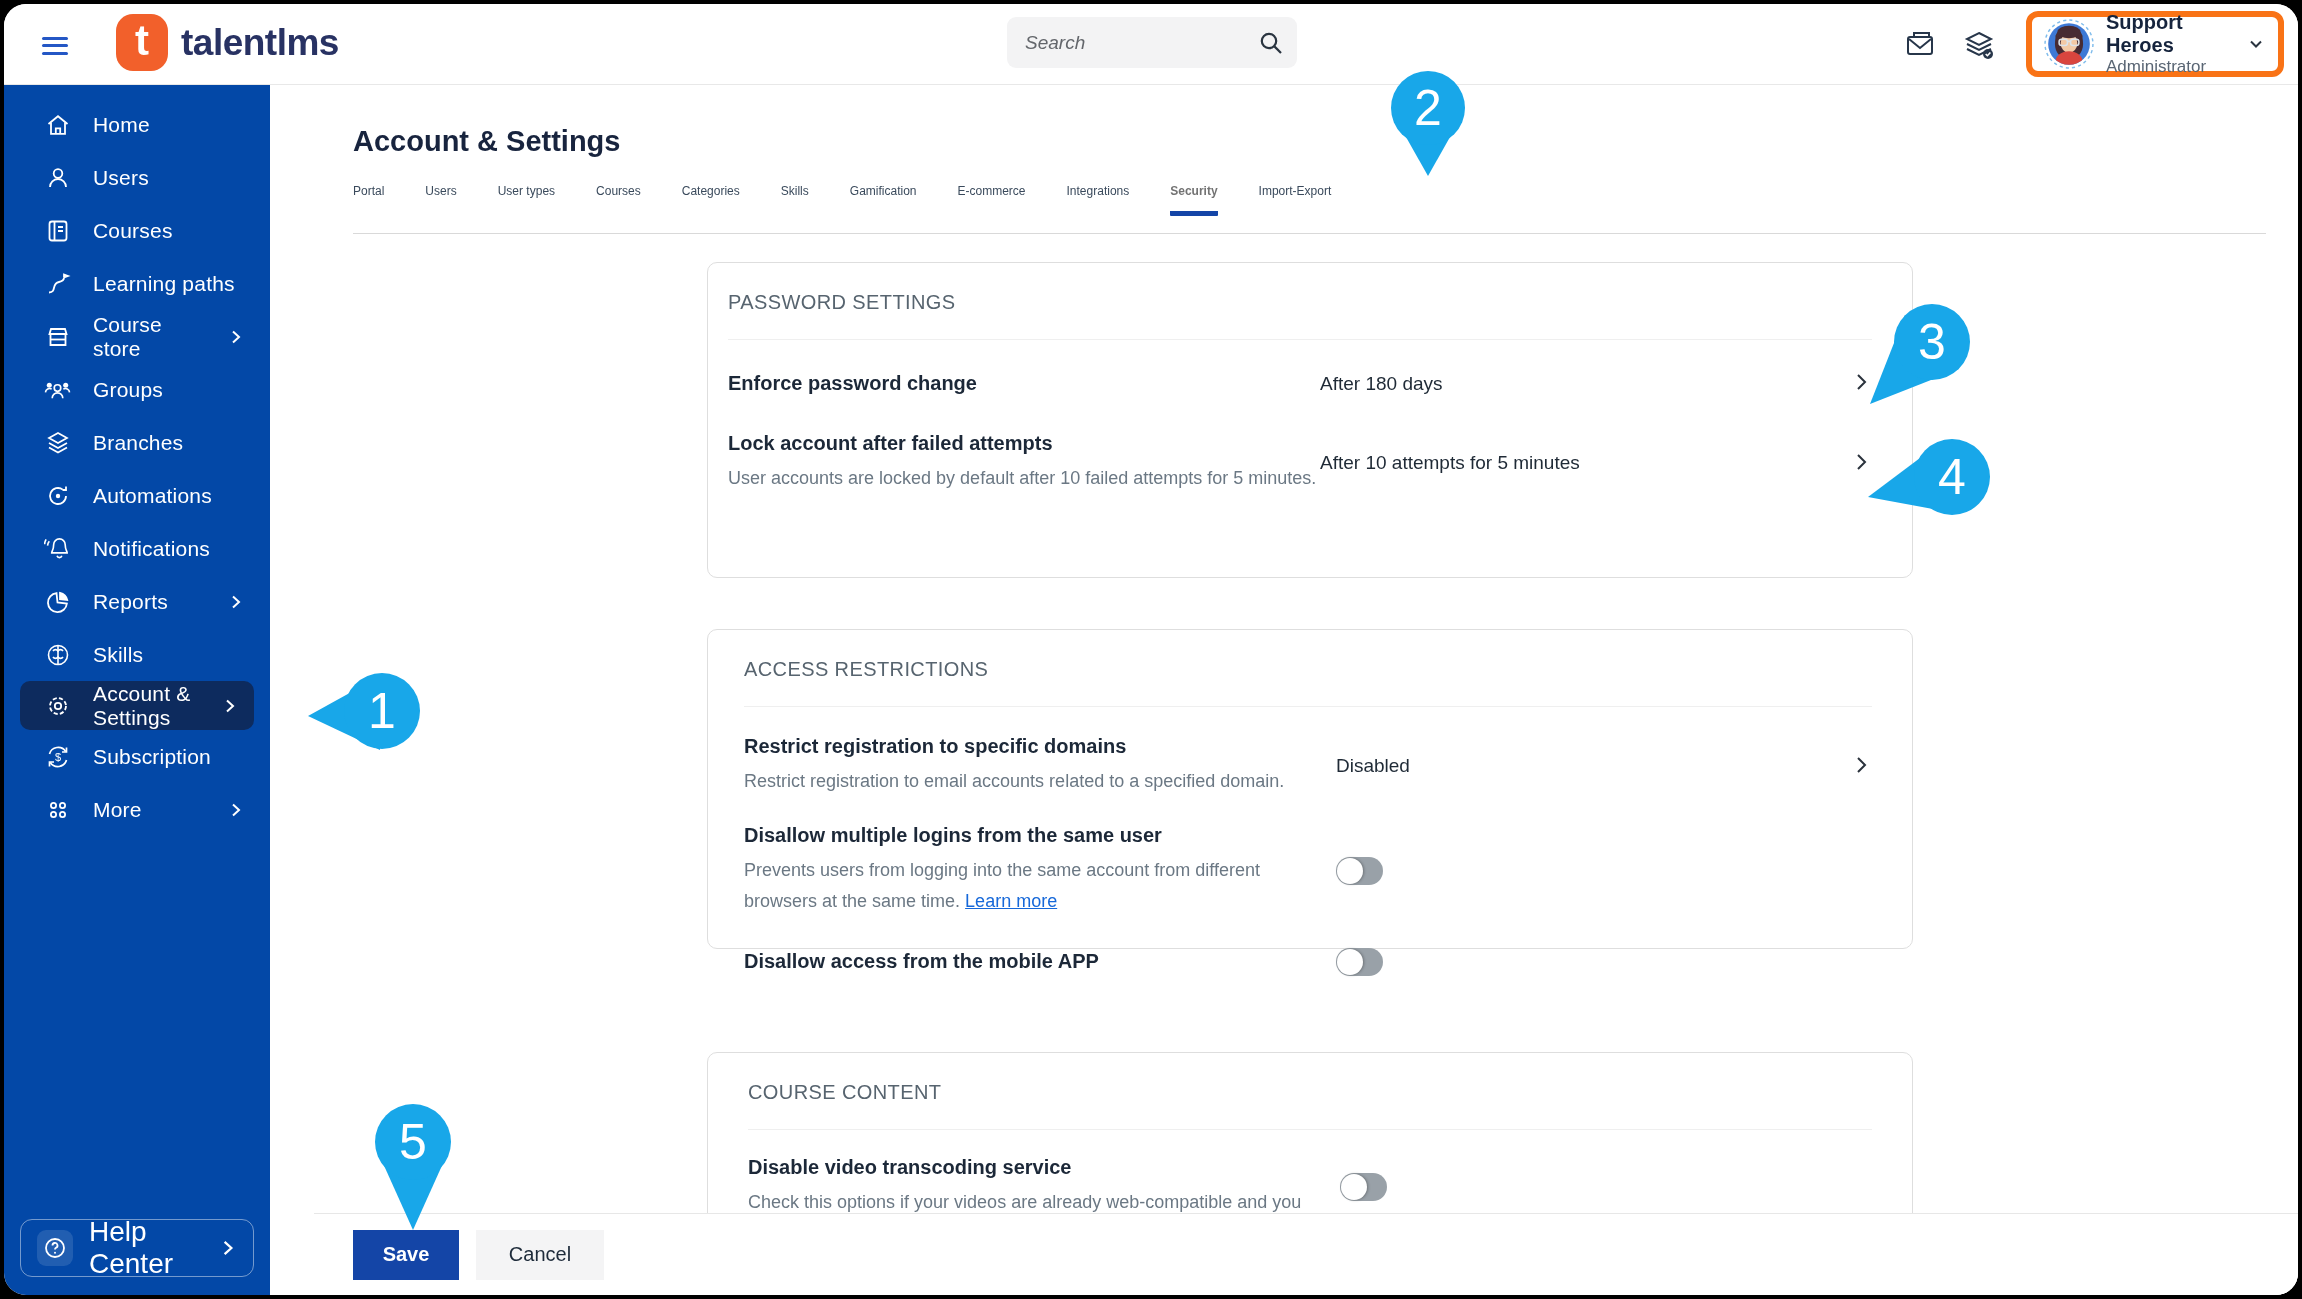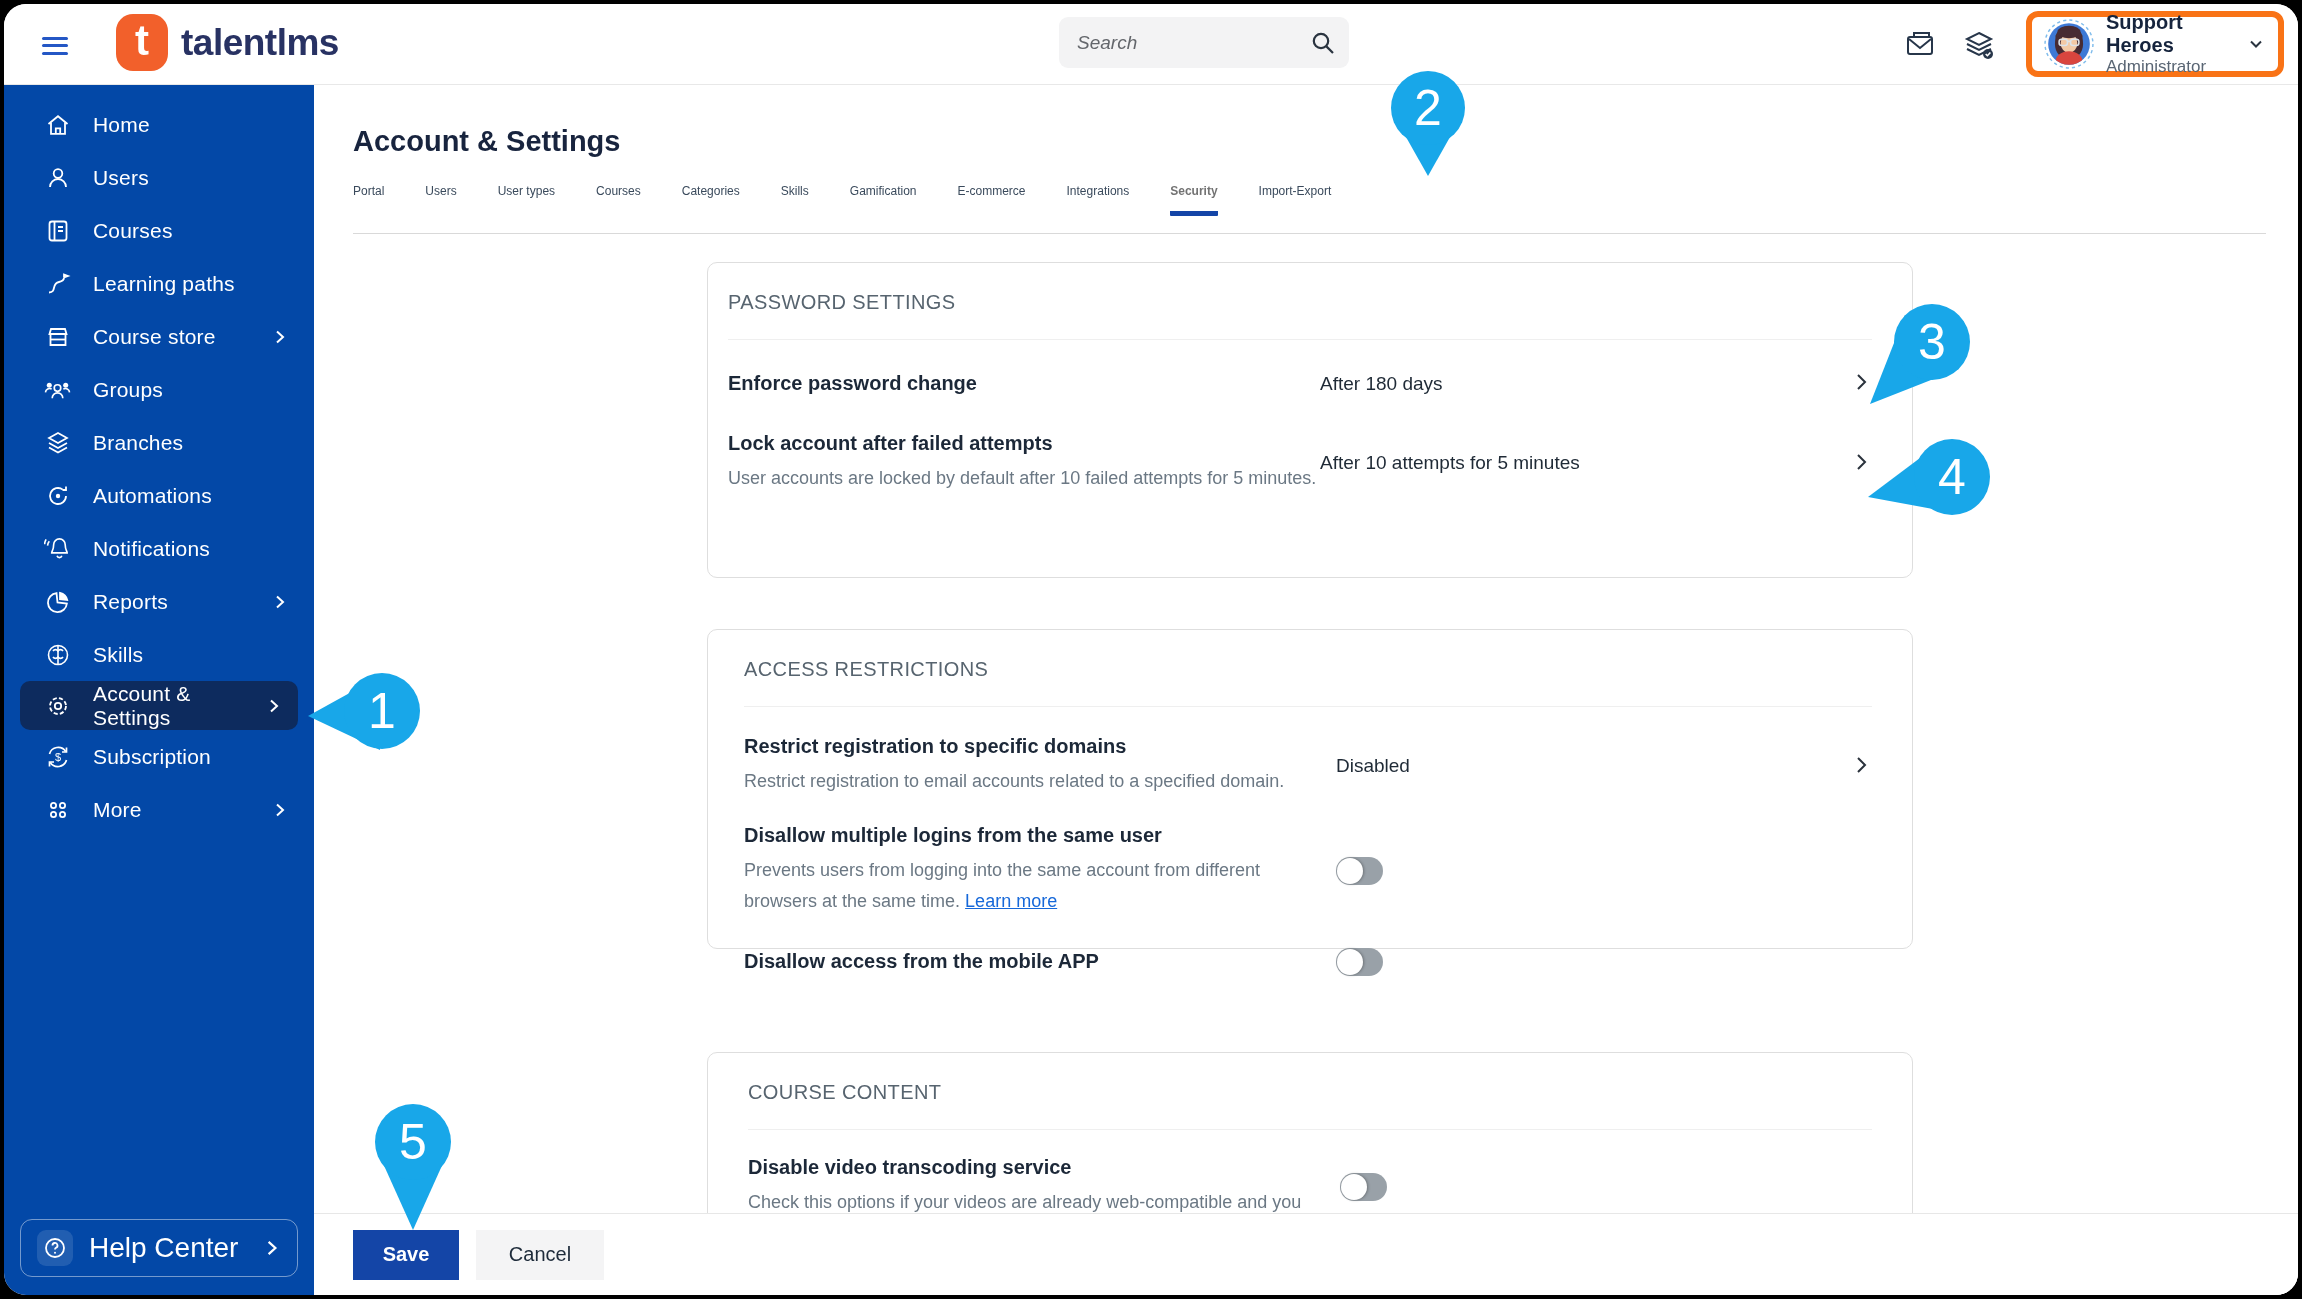--- a/index.html
+++ b/index.html
@@ -12,36 +12,36 @@
 
   
   .app-header{position:absolute;top:0;left:0;right:0;height:80px;background:#fff;z-index:10;
     border-bottom:1px solid #E8E8E8;}
   .hamburger{position:absolute;left:34px;top:24px;width:34px;height:32px;background:none;border:none;cursor:pointer;padding:4px;}
   .hamburger span{display:block;width:26px;height:3px;border-radius:2px;background:#2457C5;margin:4.5px 0;}
   .brand{position:absolute;left:112px;top:10px;display:flex;align-items:center;gap:13px;}
   .brand-logo{width:52px;height:57px;border-radius:17px;background:#F2602B;display:flex;align-items:center;justify-content:center;
     color:#fff;font-size:42px;font-weight:700;line-height:1;padding-bottom:4px;box-sizing:border-box;}
   .brand-name{font-size:37px;font-weight:700;color:#283263;letter-spacing:-0.5px;}
-  .search-wrap{position:absolute;left:1055px;top:13px;width:290px;height:51px;}
+  .search-wrap{position:absolute;left:1003px;top:13px;width:290px;height:51px;}
   .search-wrap input{width:100%;height:100%;box-sizing:border-box;border:none;background:#F3F3F4;border-radius:9px;
     padding:0 48px 0 18px;font-size:19px;color:#333;font-family:"Liberation Sans",sans-serif;outline:none;}
   .search-wrap input::placeholder{font-style:italic;color:#63666B;}
   .search-icon{position:absolute;right:13px;top:13px;}
   .hdr-icon{position:absolute;top:24px;background:none;border:none;cursor:pointer;padding:0;}
   .hdr-icon.mail{left:1900px;}
   .hdr-icon.layers{left:1958px;}
   .user-chip{position:absolute;left:2022px;top:7px;width:258px;height:66px;border:6px solid #f97316;border-radius:12px;
     background:#fff;display:flex;align-items:center;gap:12px;padding:0 12px;box-sizing:border-box;cursor:pointer;}
   .user-text{flex:1;min-width:0;}
   .user-name{font-size:20px;font-weight:700;color:#16243D;line-height:1.15;}
   .user-role{font-size:17px;color:#5A6674;line-height:1.2;}
 
   
-  .sidebar{position:absolute;left:0;top:80px;bottom:0;width:310px;background:#0348A7;z-index:5;}
+  .sidebar{position:absolute;left:0;top:80px;bottom:0;width:266px;background:#0348A7;z-index:5;}
   .nav-list{list-style:none;margin:0;padding:14px 0 0 0;}
   .nav-item{height:53px;display:flex;align-items:center;gap:22px;padding:0 24px 0 40px;color:#fff;cursor:pointer;position:relative;}
   .nav-item .nav-label{font-size:21px;font-weight:500;letter-spacing:.2px;flex:1;}
   .nav-item.selected{background:#0D2B5E;border-radius:10px;margin:0 16px;padding:0 14px 0 24px;height:49px;}
   .nav-icon{width:27px;height:27px;flex:0 0 27px;display:flex;align-items:center;justify-content:center;}
   .nav-chevron{flex:0 0 18px;display:flex;align-items:center;}
   .help-btn{position:absolute;left:16px;right:16px;bottom:18px;height:58px;border:1.5px solid rgba(255,255,255,.45);
     border-radius:12px;background:none;display:flex;align-items:center;gap:16px;padding:0 16px;color:#fff;cursor:pointer;}
   .help-ic{width:36px;height:36px;border-radius:9px;background:rgba(255,255,255,.12);display:flex;align-items:center;justify-content:center;}
   .help-label{font-size:28px;font-weight:500;flex:1;text-align:left;color:#fff;}

